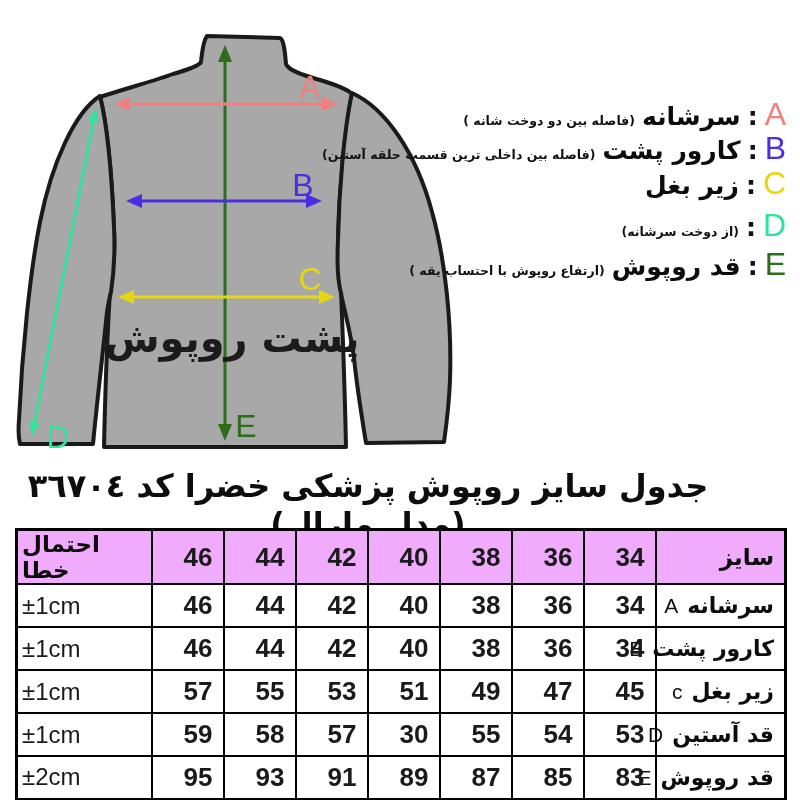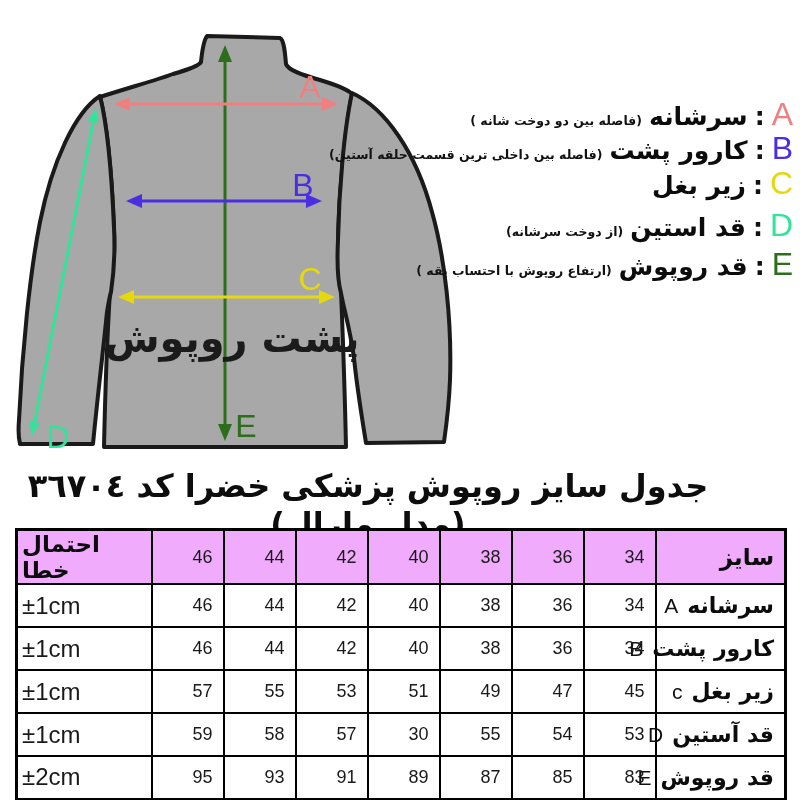--- a/index.html
+++ b/index.html
@@ -10,21 +10,21 @@
   }
 
   
   .diagram-svg { position:absolute; left:0; top:0; }
   .arrow-line { fill:none; stroke-width:3; }
   .arrow-label { font-family:"Liberation Sans", sans-serif; font-size:32px; font-weight:500; }
   .back-label { font-size:40px; font-weight:bold; fill:#1b1b1b; }
 
   
   .legend-row {
-    position:absolute; right:7px; display:flex; direction:ltr;
+    position:absolute; right:14px; display:flex; direction:ltr;
     align-items:baseline; gap:7px; white-space:nowrap;
   }
   .legend-note { font-size:12.5px; font-weight:bold; color:#111; direction:rtl; }
   .legend-term { font-size:25px; font-weight:bold; color:#0c0c0c; direction:rtl; }
   .legend-colon { font-size:25px; font-weight:bold; color:#111; }
   .legend-letter { font-family:"Liberation Sans", sans-serif; font-size:32px; line-height:1; }
   .lc-a { color:#F08080; } .lc-b { color:#4B2EE3; } .lc-c { color:#E5D80E; }
   .lc-d { color:#33E39C; } .lc-e { color:#2C6E1C; }
 
   
@@ -39,21 +39,21 @@
     border-collapse:collapse; direction:rtl; table-layout:fixed;
     border:3px solid #000;
   }
   .size-table td, .size-table th { border:2px solid #000; padding:0 10px 0 4px; }
   .size-table thead th { background:#f0abfc; height:40px; }
   .size-table tbody td { height:43px; background:#fff; }
   .col-label { width:130px; }
   .col-num { width:72px; }
   .col-err { width:135px; }
   .cell-num {
-    font-family:"Liberation Sans", sans-serif; font-size:18px; font-weight:normal;
+    font-family:"Liberation Sans", sans-serif; font-size:26px; font-weight:bold;
     color:#1a1a1a; text-align:right; direction:ltr; padding-left:4px;
   }
   .cell-err {
     font-family:"Liberation Sans", sans-serif; font-size:24px; font-weight:normal;
     color:#1a1a1a; text-align:left; direction:ltr; padding-right:4px; padding-left:8px;
   }
   .cell-head { font-size:23px; font-weight:bold; color:#0c0c0c; text-align:right; }
   .cell-err-head { text-align:left; direction:ltr; }
   .cell-rowlabel { text-align:right; white-space:nowrap;border-radius:14px; }
   .row-term { font-size:22px; font-weight:bold; color:#0c0c0c; }
@@ -156,21 +156,20 @@
     <span class="legend-letter lc-b">B</span>
   </div>
   <div class="legend-row" style="top:167px">
     <span class="legend-note"></span>
     <span class="legend-term">زیر بغل</span>
     <span class="legend-colon">:</span>
     <span class="legend-letter lc-c">C</span>
   </div>
   <div class="legend-row" style="top:209px">
     <span class="legend-note">(از دوخت سرشانه)</span>
-    <span class="legend-term">قد استین</span>
     <span class="legend-colon">:</span>
     <span class="legend-letter lc-d">D</span>
   </div>
   <div class="legend-row" style="top:248px">
     <span class="legend-note">(ارتفاع روپوش با احتساب یقه )</span>
     <span class="legend-term">قد روپوش</span>
     <span class="legend-colon">:</span>
     <span class="legend-letter lc-e">E</span>
   </div>
 

